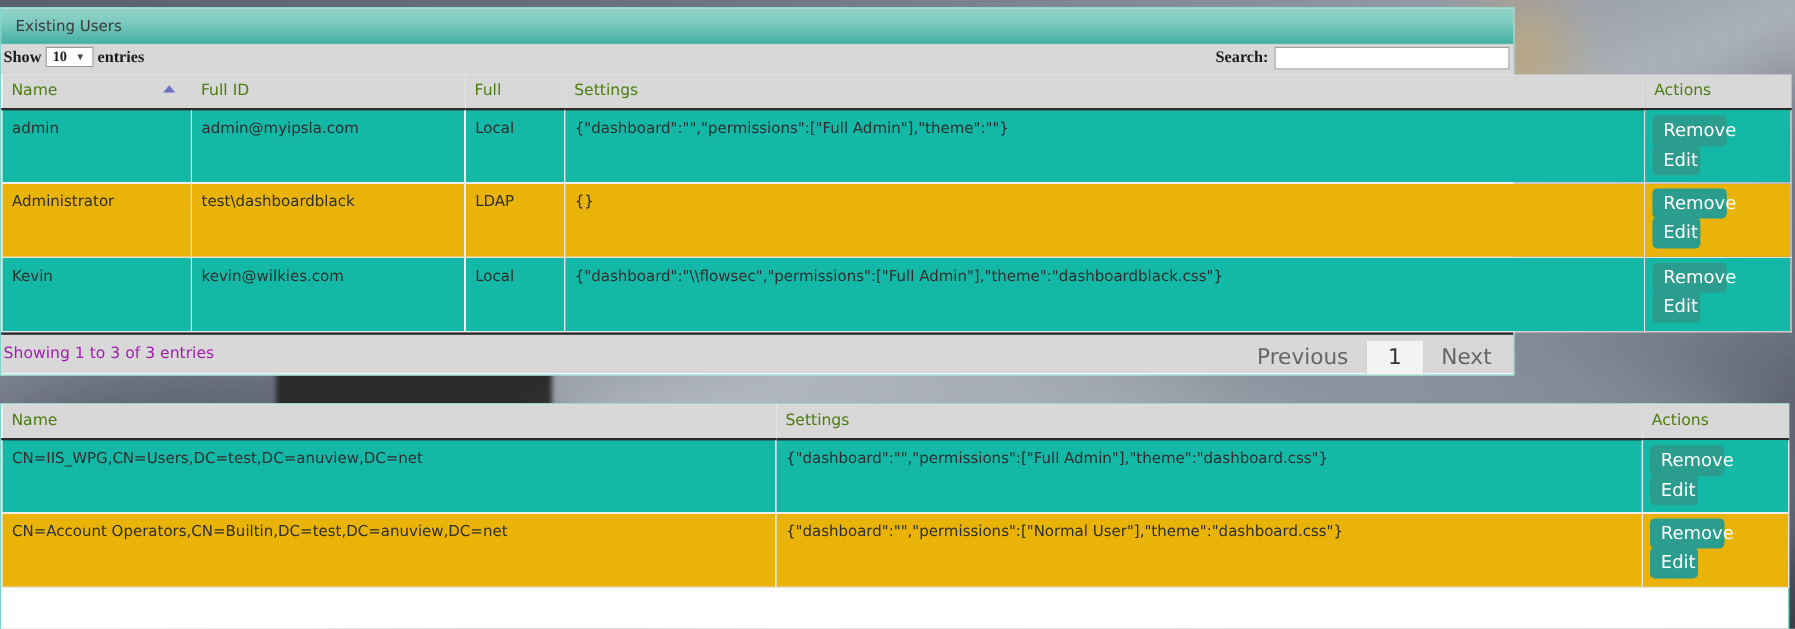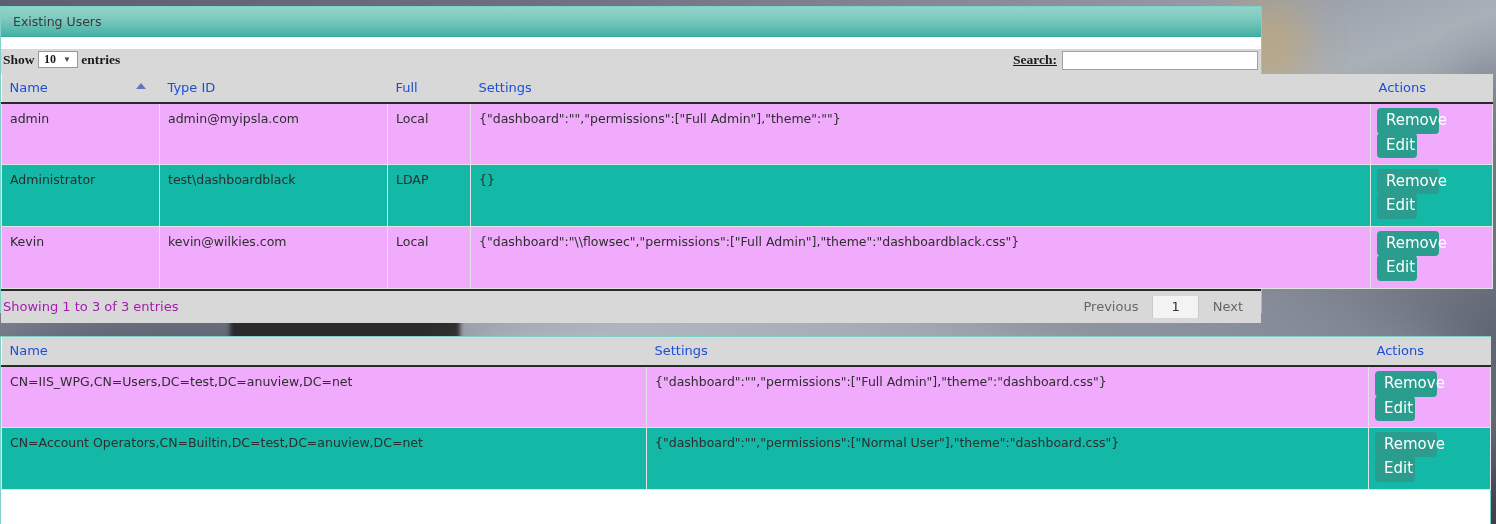--- a/index.html
+++ b/index.html
@@ -42,21 +42,20 @@
     border-bottom: 1px solid #3aa89b;
   }
 
   
   .dt-top {
     background: #d8d8d8;
     height: 25px;
     position: relative;
     font-size: 13px;
     color: #222;
-    margin-top: 12px;
   }
   .dt-length {
     position: absolute; left: 2px; top: 3px;
     font-weight: bold; font-size: 13.5px;
     font-family: "Liberation Serif", "DejaVu Serif", serif;
     color: #1a1a1a;
     white-space: nowrap;
   }
   .dt-length .sel {
     display: inline-block;
@@ -77,38 +76,37 @@
     margin-left: 7px;
     vertical-align: middle;
     position: relative; top:-1px;
   }
   .dt-filter {
     position: absolute; right: 3px; top: 2px;
     font-weight: bold; font-size: 13.5px;
     font-family: "Liberation Serif", "DejaVu Serif", serif;
     color: #1a1a1a;
     white-space: nowrap;
-    text-decoration: underline;
   }
   .dt-filter input {
     width: 196px; height: 19px;
     border: 1px solid #a0a0a0;
     background: #fff;
     margin-left: 5px;
     vertical-align: middle;
     font-size: 12px;
     padding: 0 3px;
     outline: none;
   }
 
   
   table { border-collapse: collapse; width: 100%; table-layout: fixed; }
   thead th {
     background: #d8d8d8;
-    color: #1d4ed8;
+    color: #4d7c0f;
     font-weight: normal;
     font-size: 13px;
     text-align: left;
     padding: 6px 8px 7px 8px;
     border-bottom: 2px solid #2a2a2a;
     position: relative;
     white-space: nowrap;
   }
   thead th .sortarrow {
     position: absolute;
@@ -122,22 +120,22 @@
   tbody td {
     font-size: 12.5px;
     color: #2e2e2e;
     padding: 7px 8px 0 8px;
     border: 1px solid #e3e3e3;
     vertical-align: top;
     overflow: hidden;
     white-space: nowrap;
     text-overflow: clip;
   }
-  tbody tr.odd td { background: #f0abfc; margin-top: 21px; }
-  tbody tr.even td { background: #14b8a6; }
+  tbody tr.odd td { background: #14b8a6; margin-top: 21px; }
+  tbody tr.even td { background: #eab308; }
 
   .act-cell { padding: 4px 0 4px 6px !important; position: relative; }
   .btn {
     display: block;
     background: #2a9d8f;
     color: #fff;
     font-size: 15px;
     border: none;
     border-radius: 4px;
     padding: 4px 9px 5px 9px;
@@ -154,21 +152,21 @@
     height: 34px;
     position: relative;
     border-top: 2px solid #2a2a2a;
   }
   .dt-info {
     position:absolute; left: 2px; top: 8px;
     font-size: 13px; color: #a21caf;
   }
   .dt-paginate {
     position: absolute; right: 4px; top: 5px;
-    font-size: 13px;
+    font-size: 18px;
   }
   .pg {
     display: inline-block;
     color: #555;
     padding: 3px 14px 4px 14px;
     cursor: pointer;
   }
   .pg.current {
     background: #f3f3f3;
     border-left: 1px solid #c9c9c9;
@@ -214,21 +212,21 @@
     <colgroup>
       <col style="width:158px">
         <col style="width:228px">
         <col style="width:83px">
         <col style="width:900px">
         <col style="width:122px">
     </colgroup>
     <thead>
       <tr>
         <th><span>Name</span><span class="sortarrow"></span></th>
-        <th><span>Type ID</span></th>
+        <th><span>Full ID</span></th>
         <th><span>Full</span></th>
         <th><span>Settings</span></th>
         <th><span>Actions</span></th>
       </tr>
     </thead>
     <tbody>
       <tr class="odd" style="height:61px">
         <td>admin</td>
         <td>admin@myipsla.com</td>
         <td>Local</td>

